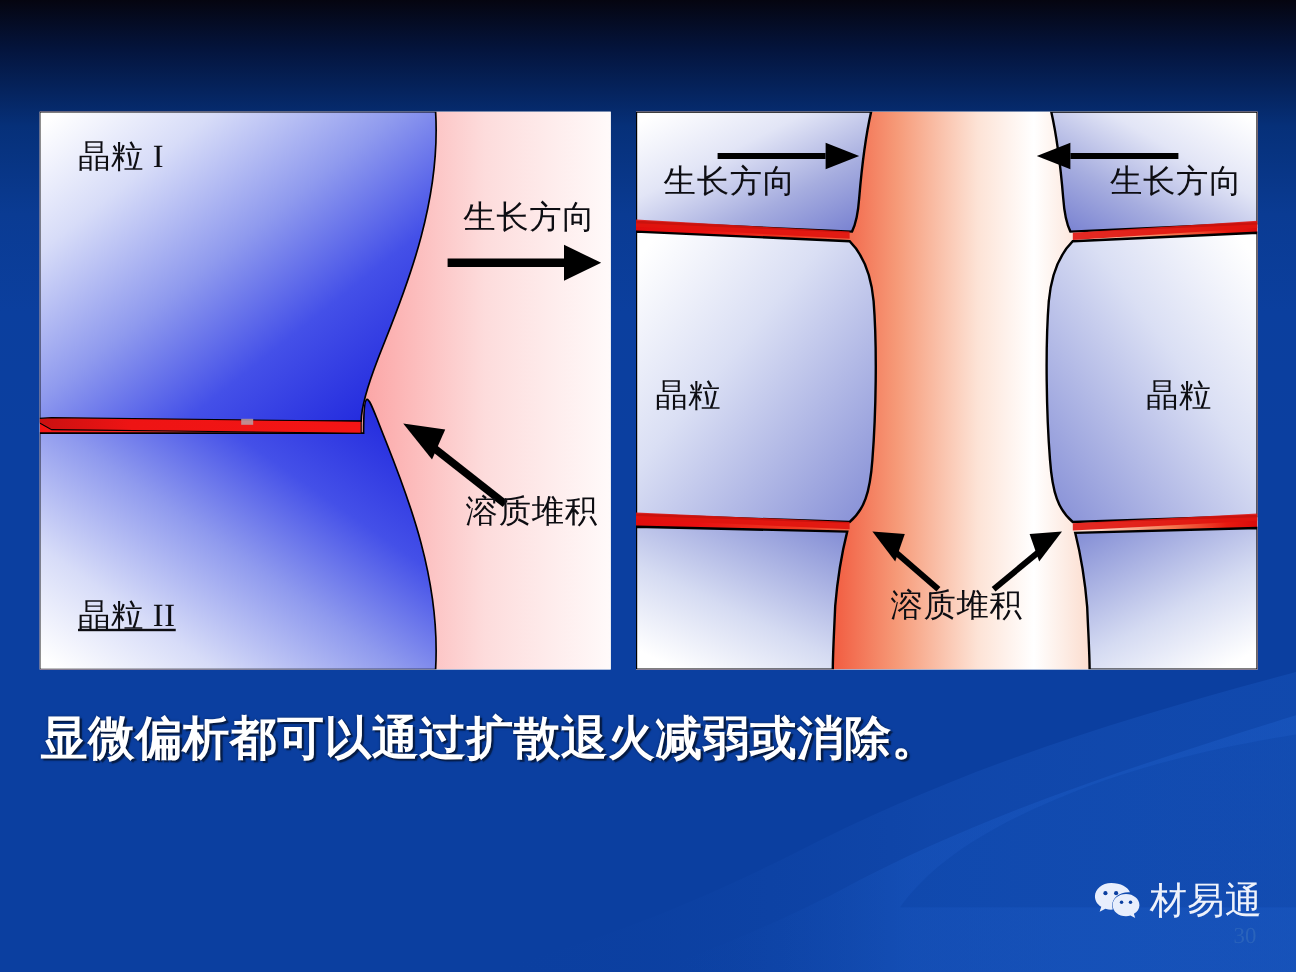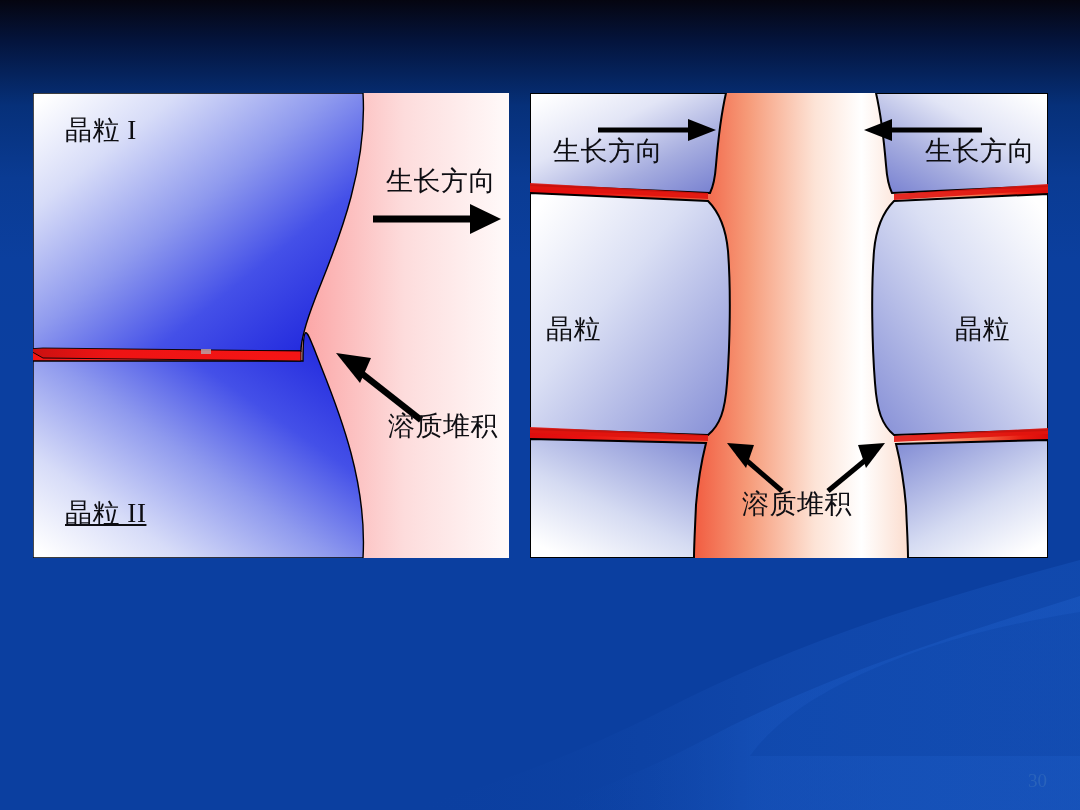--- a/index.html
+++ b/index.html
@@ -245,17 +245,37 @@
       </g>
     </svg>
 
     <span class="lbl lbl-cn" id="lbl-growth-r1">生长方向</span>
     <span class="lbl lbl-cn" id="lbl-growth-r2">生长方向</span>
     <span class="lbl lbl-cn" id="lbl-grain-r1">晶粒</span>
     <span class="lbl lbl-cn" id="lbl-grain-r2">晶粒</span>
     <span class="lbl lbl-cn" id="lbl-solute-right">溶质堆积</span>
   </div>
 
-
+  <div id="caption">显微偏析都可以通过扩散退火减弱或消除。</div>
+
+  <div id="footer-logo">
+    <svg id="wechat-icon" viewBox="0 0 44 36">
+      <g fill="#e8eefc">
+        <path d="M16.5,1.4 C8.2,1.4 1.6,6.9 1.6,13.6 c0,3.9 2.3,7.3 5.8,9.5 l-1.5,4.6 5.3,-2.7
+                 c1.7,0.5 3.5,0.8 5.3,0.8 0.5,0 1.0,0 1.5,-0.1 -0.4,-1.2 -0.6,-2.5 -0.6,-3.8
+                 0,-6.7 6.6,-12.1 14.8,-12.1 0.5,0 1.0,0 1.5,0.1 C32.3,5.3 25.1,1.4 16.5,1.4 Z"></path>
+        <path d="M42.4,21.6 c0,-5.6 -5.5,-10.1 -12.3,-10.1 -6.8,0 -12.3,4.5 -12.3,10.1
+                 0,5.6 5.5,10.1 12.3,10.1 1.4,0 2.8,-0.2 4.1,-0.6 l4.3,2.2 -1.2,-3.8
+                 c3.1,-1.8 5.1,-4.7 5.1,-7.9 Z"></path>
+      </g>
+      <g fill="#0b3fa0">
+        <circle cx="11.2" cy="10.6" r="1.9"></circle>
+        <circle cx="21.0" cy="10.6" r="1.9"></circle>
+        <circle cx="26.0" cy="19.0" r="1.6"></circle>
+        <circle cx="34.2" cy="19.0" r="1.6"></circle>
+      </g>
+    </svg>
+    <span id="logo-text">材易通</span>
+  </div>
 
   <div id="page-number">30</div>
 
 </div>
 
 </body></html>

